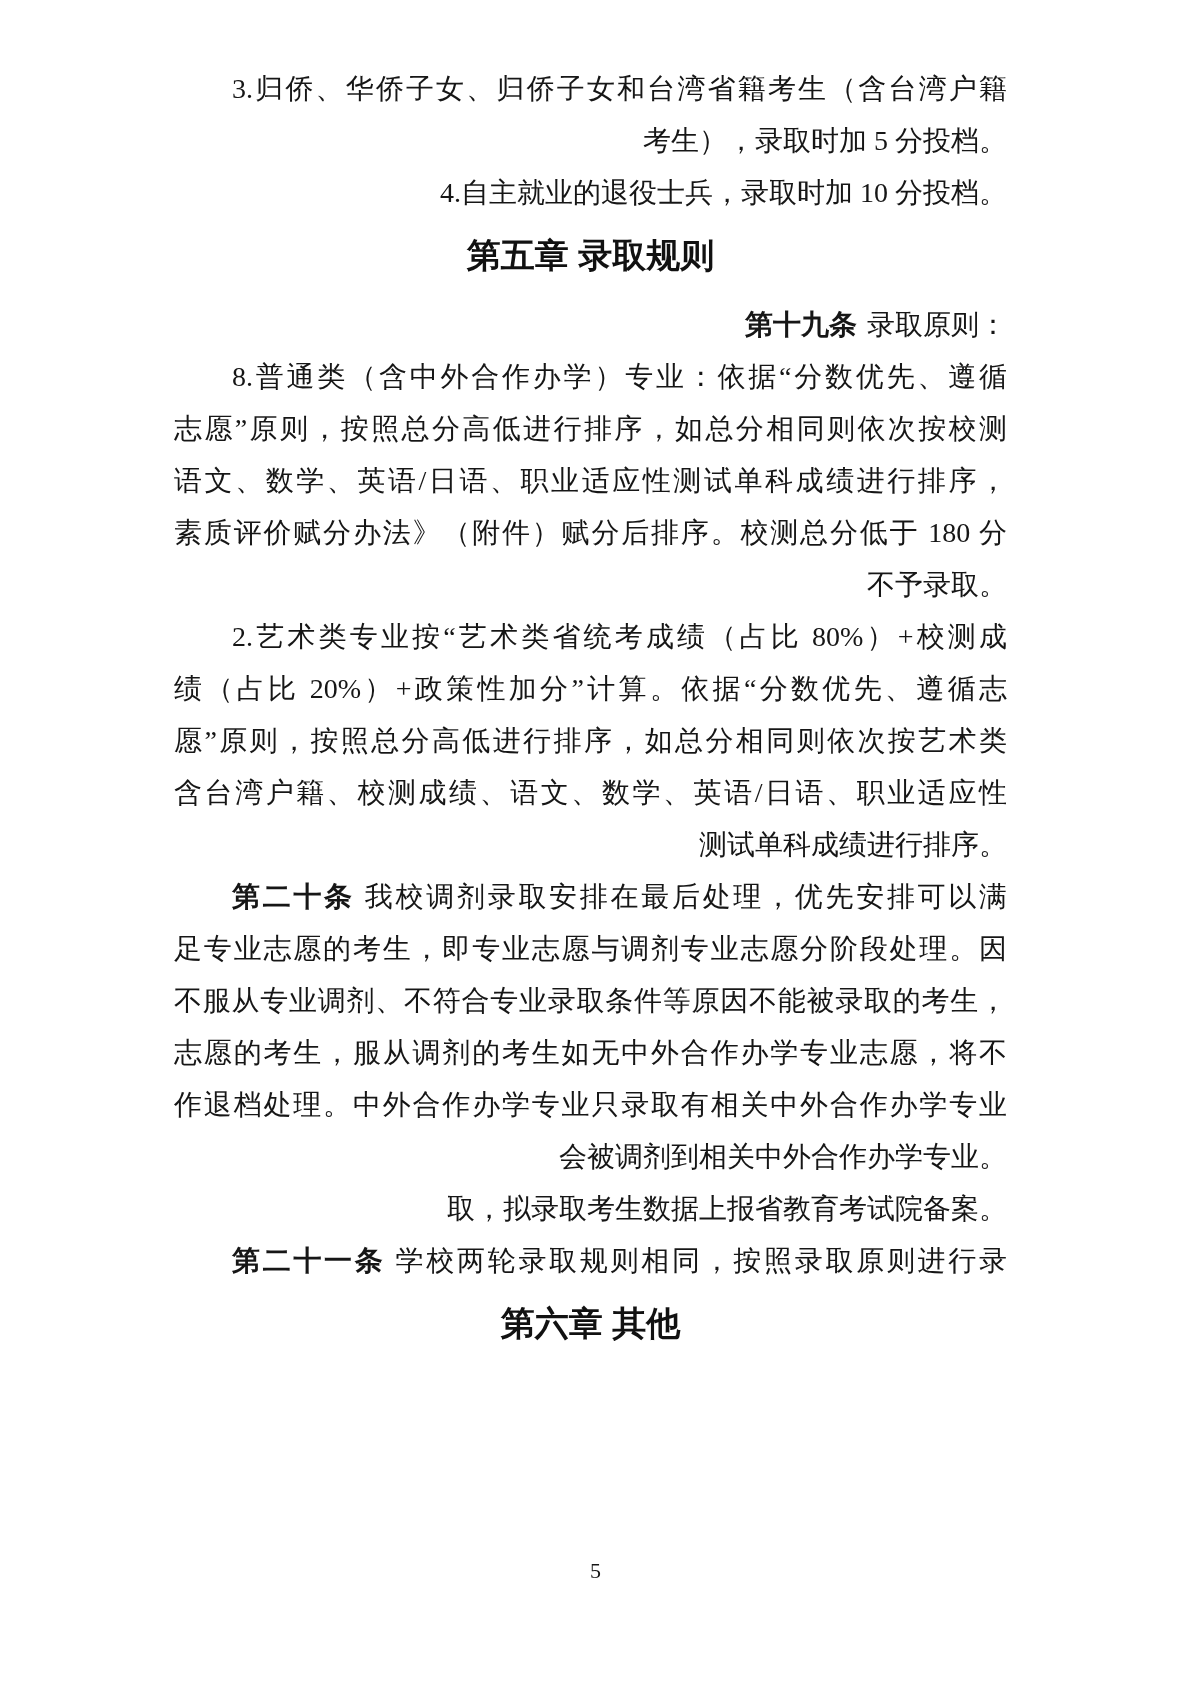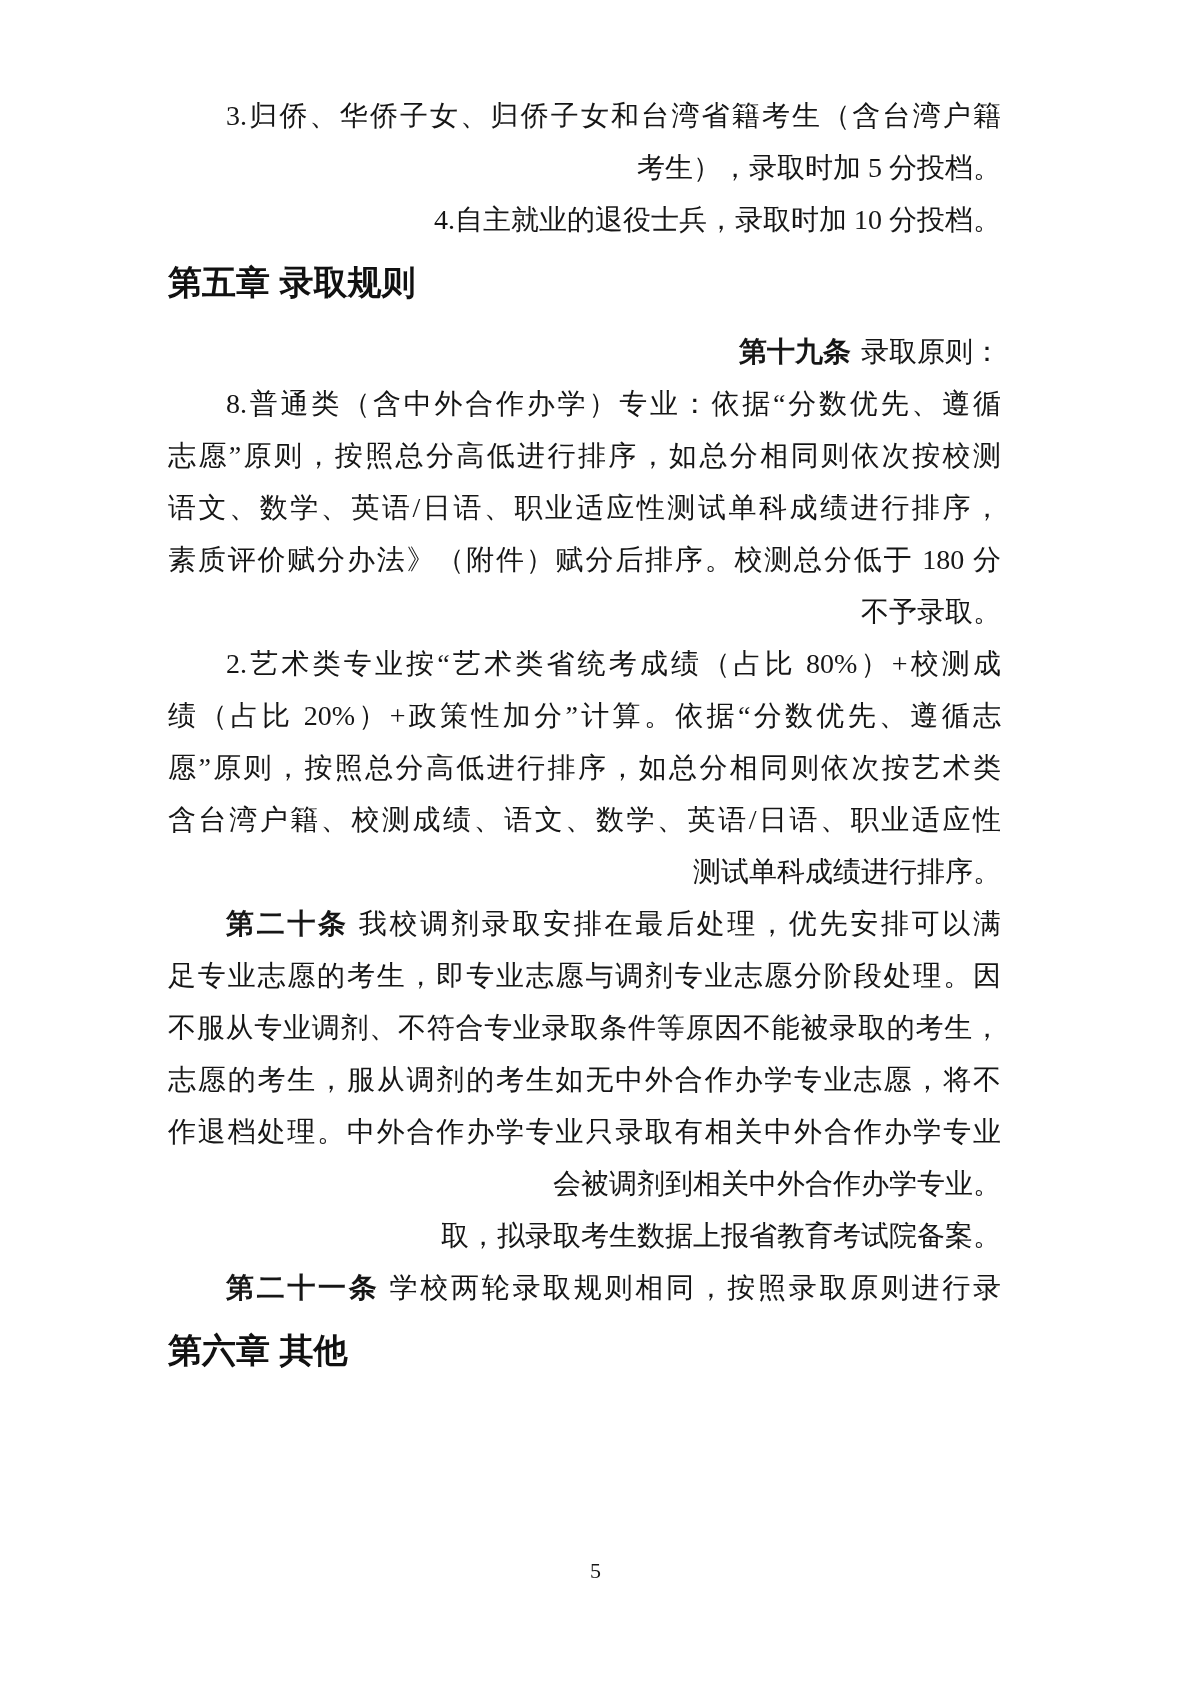--- a/index.html
+++ b/index.html
@@ -11,24 +11,24 @@
     position: relative;
     width: 1191px;
     height: 1684px;
     background: #ffffff;
     overflow: hidden;
     font-family: "Liberation Serif", "DejaVu Serif", serif;
     color: #161616;
   }
   .content {
     position: absolute;
-    left: 168px;
+    left: 174px;
     top: 0;
     width: 833px;
-    padding-top: 90px;
+    padding-top: 63px;
     font-size: 28px;
   }
   .para { margin: 0; }
   .line {
     height: 52px;
     line-height: 52px;
     text-align: right;
   }
   .line.just {
     text-align: justify;
@@ -38,21 +38,21 @@
   .lead {
     font-weight: bold;
     margin-right: 10px;
   }
   .chapter-heading {
     font-family: "Liberation Sans", "DejaVu Sans", sans-serif;
     font-weight: bold;
     font-size: 34px;
     line-height: 44px;
     height: 44px;
-    text-align: left;
+    text-align: center;
     margin: 14px 0 22px 0;
     color: #111111;
   }
   .page-number {
     position: absolute;
     left: 0;
     top: 1556px;
     width: 100%;
     text-align: center;
     font-size: 22px;

